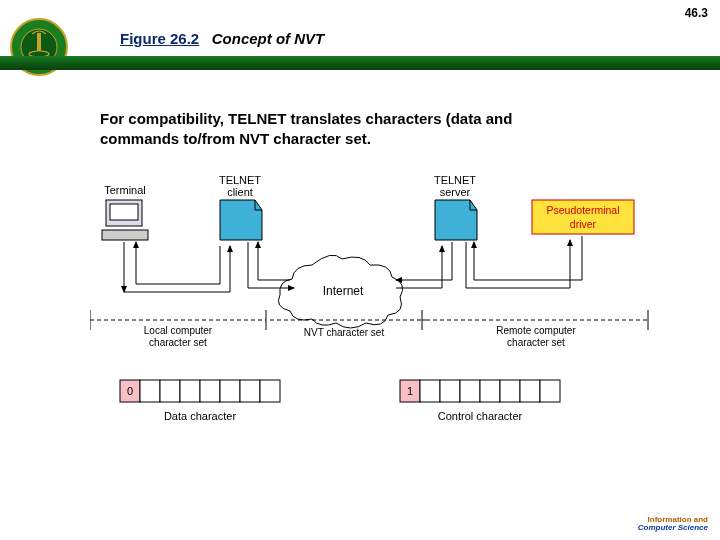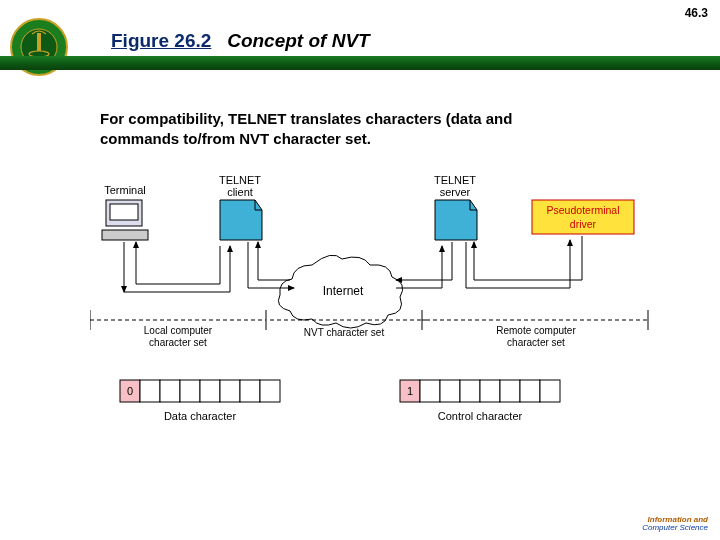--- a/index.html
+++ b/index.html
@@ -1,28 +1,28 @@
 <!DOCTYPE html>
 <html><head>
 <meta charset="utf-8">
 <style>
   * { box-sizing: border-box; margin: 0; padding: 0; }
   body { width: 720px; height: 540px; font-family: Arial, sans-serif; background: #fff; position: relative; overflow: hidden; }
   .page-num { position: absolute; top: 6px; right: 12px; font-size: 12px; font-weight: bold; }
   .header { position: absolute; top: 26px; left: 0; right: 0; height: 44px; }
   .logo { position: absolute; left: 10px; top: -8px; width: 58px; height: 58px; }
-  .title { position: absolute; left: 111px; top: 4px; font-size: 19px; }
+  .title { position: absolute; left: 120px; top: 4px; font-size: 15px; }
   .title .fig { color: #0b2a6b; font-weight: bold; text-decoration: underline; }
   .title .desc { font-style: italic; font-weight: bold; color: #000; }
   .greenbar { position: absolute; left: 0; right: 0; top: 56px; height: 14px; background: linear-gradient(to bottom,#1d7a24 0%,#0d5a14 50%,#0a3f0d 100%); }
   .body-text { position: absolute; top: 109px; left: 100px; width: 480px; font-size: 15px; font-weight: bold; line-height: 1.3; }
   .diagram { position: absolute; top: 170px; left: 90px; width: 560px; height: 270px; }
   .footer-logo { position: absolute; bottom: 8px; right: 12px; font-size: 8px; text-align: right; line-height: 1; }
-  .footer-logo .l1 { color: #b35c00; font-weight: bold; font-style: italic; }
-  .footer-logo .l2 { color: #0b3aa0; font-weight: normal; font-style: italic; padding-left: 43px; }
+  .footer-logo .l1 { color: #b35c00; font-weight: bold; }
+  .footer-logo .l2 { color: #0b3aa0; font-weight: bold; font-style: italic; padding-left: 43px; }
   svg text { font-family: Arial, sans-serif; }
 </style>
 </head>
 <body>
 
 <div class="page-num">46.3</div>
 
 <div class="header">
   <div class="logo">
     <svg viewBox="0 0 58 58">

